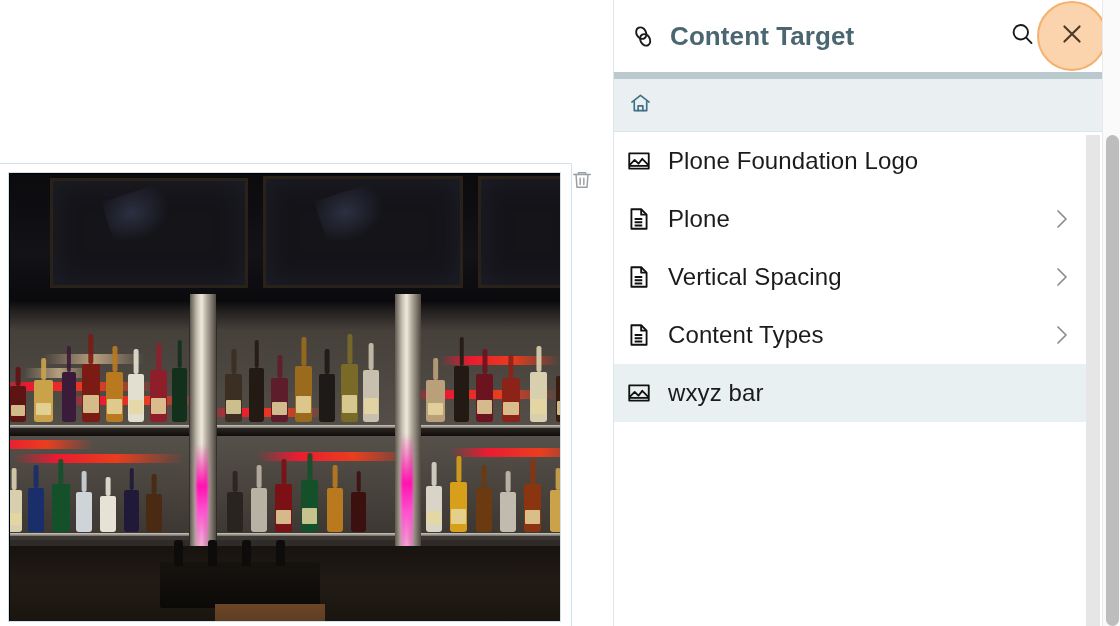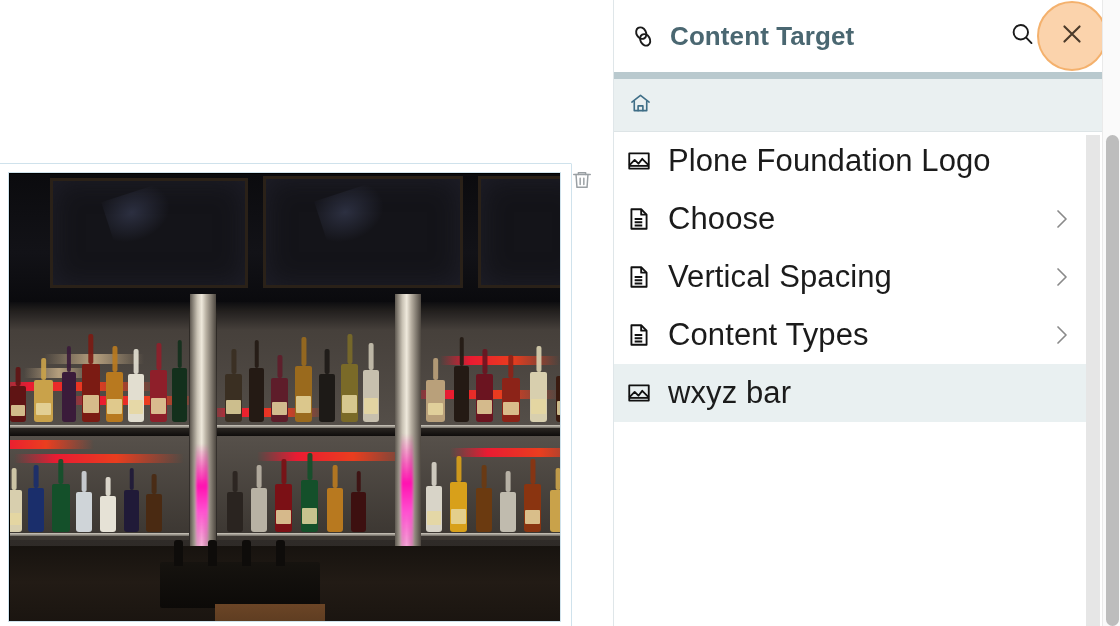--- a/index.html
+++ b/index.html
@@ -182,21 +182,21 @@
     overflow: hidden;
   }
   .list-inner { width: 473px; }
   .list-row {
     position: relative; height: 58px; display: flex; align-items: center;
     padding-left: 12px; cursor: pointer; background: #ffffff;
   }
   .list-row.selected { background: #e9f0f1; }
   .row-icon { width: 42px; display: flex; align-items: center; justify-content: flex-start; }
   .row-label {
-    font-size: 31px; color: #1b1b1b; letter-spacing: .1px;
+    font-size: 24px; color: #1b1b1b; letter-spacing: .1px;
     white-space: nowrap;
   }
   .row-chevron {
     position: absolute; right: 16px; top: 50%; transform: translateY(-50%);
     display: flex; align-items: center;
   }
 
   
   .inner-scrollbar {
     position: absolute; right: 2px; top: 135px; width: 14px; height: 491px;
@@ -440,21 +440,21 @@
 
 
         <div class="list-row">
           <span class="row-icon">
             <svg width="26" height="26" viewBox="0 0 24 24" fill="none" stroke="#111" stroke-width="1.7" stroke-linejoin="round">
               <path d="M5 3h9l5 5v13H5z"></path>
               <path d="M14 3v5h5"></path>
               <path d="M8 12h7M8 15h7M8 18h7"></path>
             </svg>
           </span>
-          <span class="row-label">Choose</span>
+          <span class="row-label">Plone</span>
           <span class="row-chevron">
             <svg width="18" height="26" viewBox="0 0 18 26" fill="none" stroke="#8a8a8a" stroke-width="1.7" stroke-linecap="round" stroke-linejoin="round">
               <path d="M5 5l8 8-8 8"></path>
             </svg>
           </span>
         </div>
 
         <div class="list-row">
           <span class="row-icon">
             <svg width="26" height="26" viewBox="0 0 24 24" fill="none" stroke="#111" stroke-width="1.7" stroke-linejoin="round">

